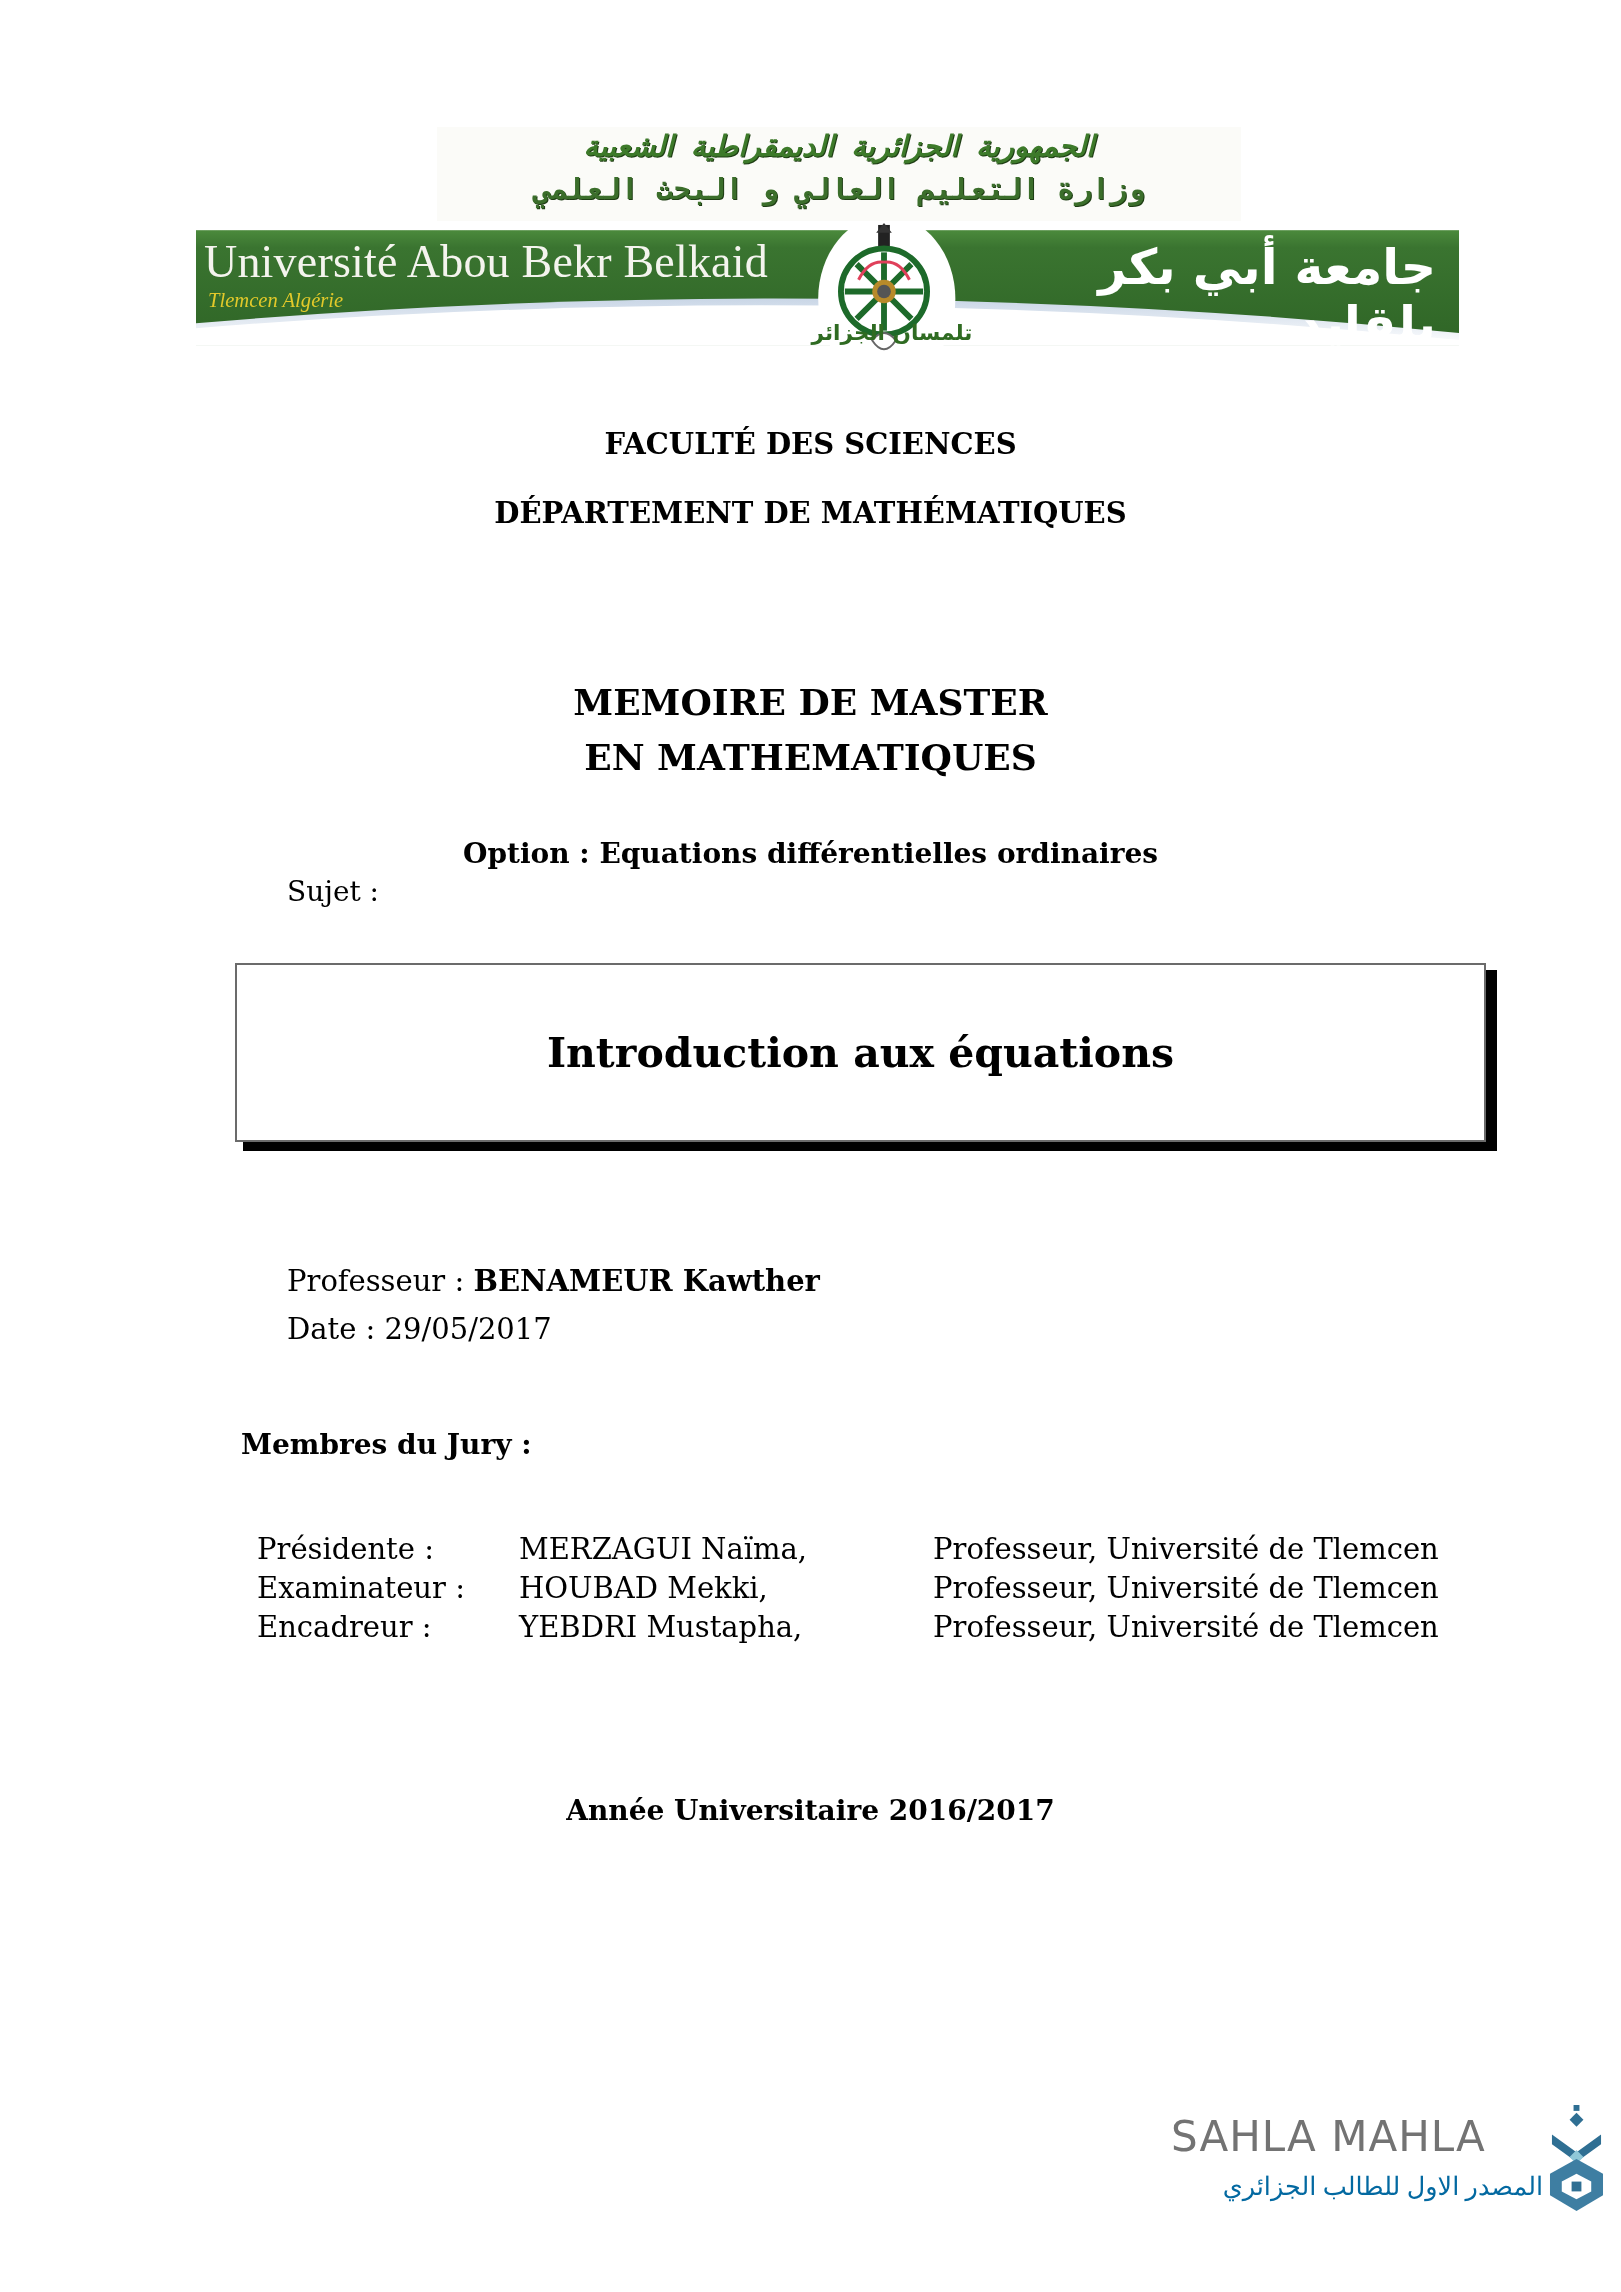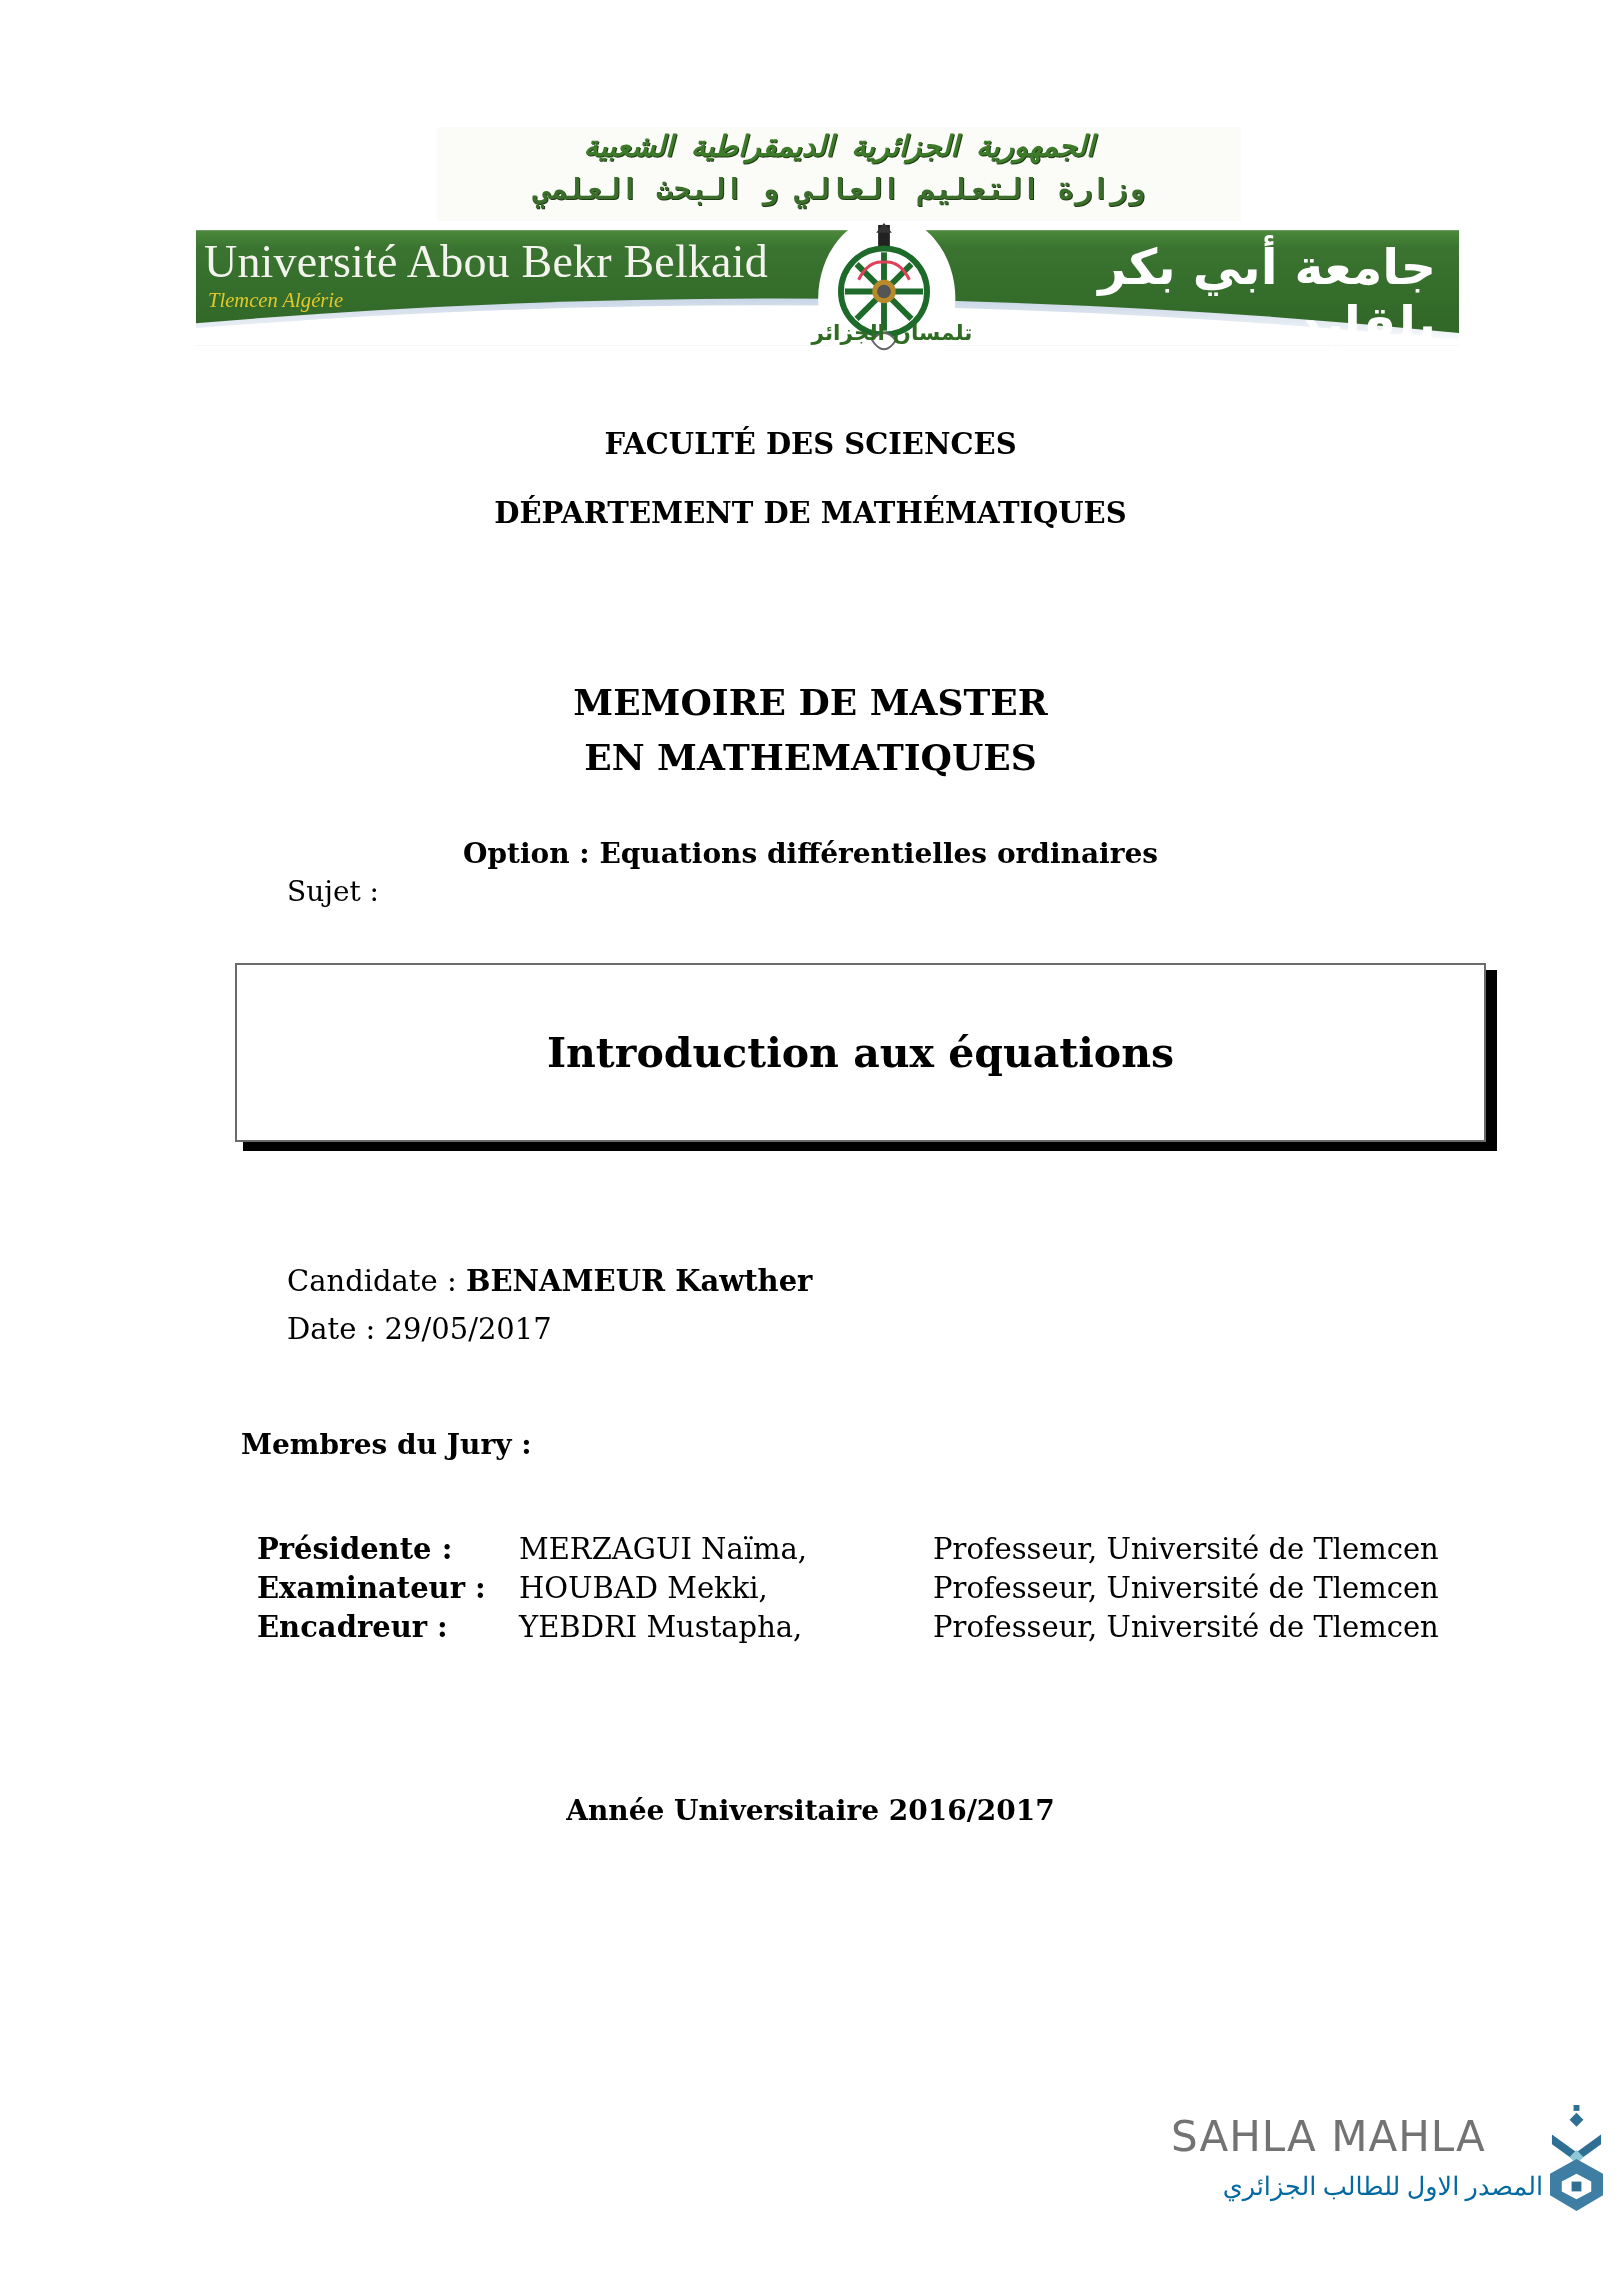--- a/index.html
+++ b/index.html
@@ -66,21 +66,21 @@
 
   
   .cand { left: 287px; top: 1264px; font-size: 29px; }
   .date { left: 287px; top: 1312px; font-size: 29px; }
   .cand b { font-weight: bold; }
 
   .jury-title { left: 241px; top: 1428px; font-size: 28px; font-weight: bold; }
 
   .jury { left: 257px; top: 1532px; font-size: 29px; }
   .jury-row { position: absolute; left: 0; height: 39px; white-space: nowrap; }
-  .jury-row .role { position: absolute; left: 0; font-weight: bold; }
+  .jury-row .role { position: absolute; left: 0; font-weight: normal; }
   .jury-row .name { position: absolute; left: 262px; }
   .jury-row .aff  { position: absolute; left: 676px; }
 
   .annee { top: 1794px; font-size: 28px; font-weight: bold; }
 
   
   .sahla { left: 1171px; top: 2112px; font-family: "DejaVu Sans", sans-serif; font-size: 42px; color: #737373; letter-spacing: 1px; }
   .sahla-ar { left: 1171px; top: 2171px; width: 372px; text-align: right; direction: rtl;
     font-family: Liberation Serif, serif; font-size: 25.5px; color: #0369a1; }
   .sahla-icon { left: 1546px; top: 2105px; width: 61px; height: 108px; }
@@ -144,21 +144,21 @@
 <div class="abs center mem2" style="left:-22.5px">EN MATHEMATIQUES</div>
 <div class="abs center option" style="left:-22.5px">Option : Equations différentielles ordinaires</div>
 <div class="abs sujet">Sujet :</div>
 
 <div class="abs title-shadow"></div>
 <div class="abs title-box">
   <span>Introduction aux équations</span>
 </div>
 
 <div class="abs cand">
-  <span>Candidate : </span><b>BENAMEUR Kawther</b>
+  <span>Professeur : </span><b>BENAMEUR Kawther</b>
 </div>
 <div class="abs date">
   <span>Date : </span><span>29/05/2017</span>
 </div>
 
 <div class="abs jury-title">Membres du Jury :</div>
 
 <div class="abs jury">
   <div class="jury-row" style="top:0px">
     <span class="role">Présidente :</span>

